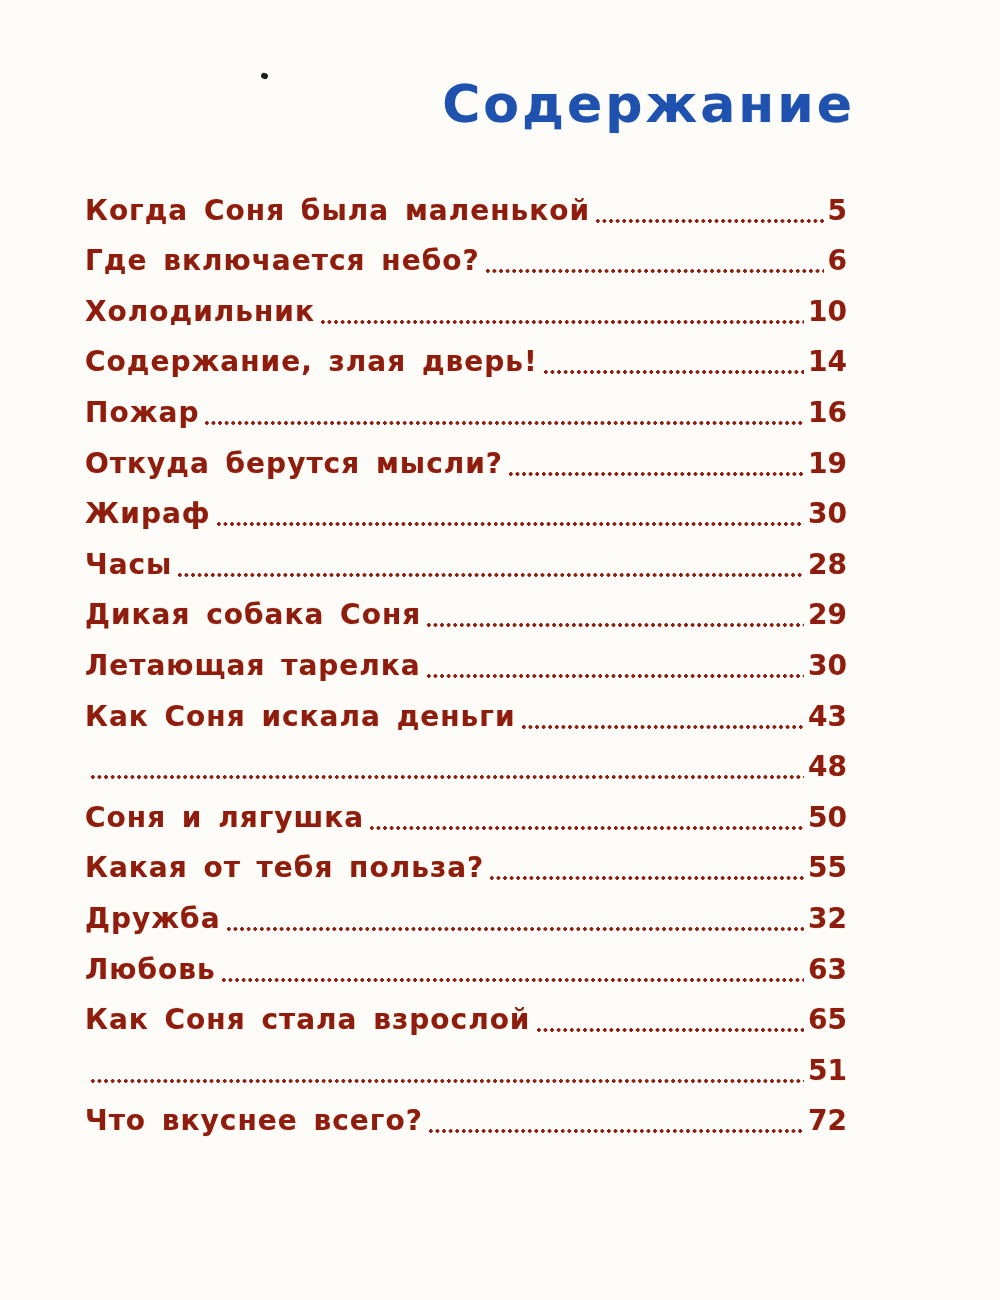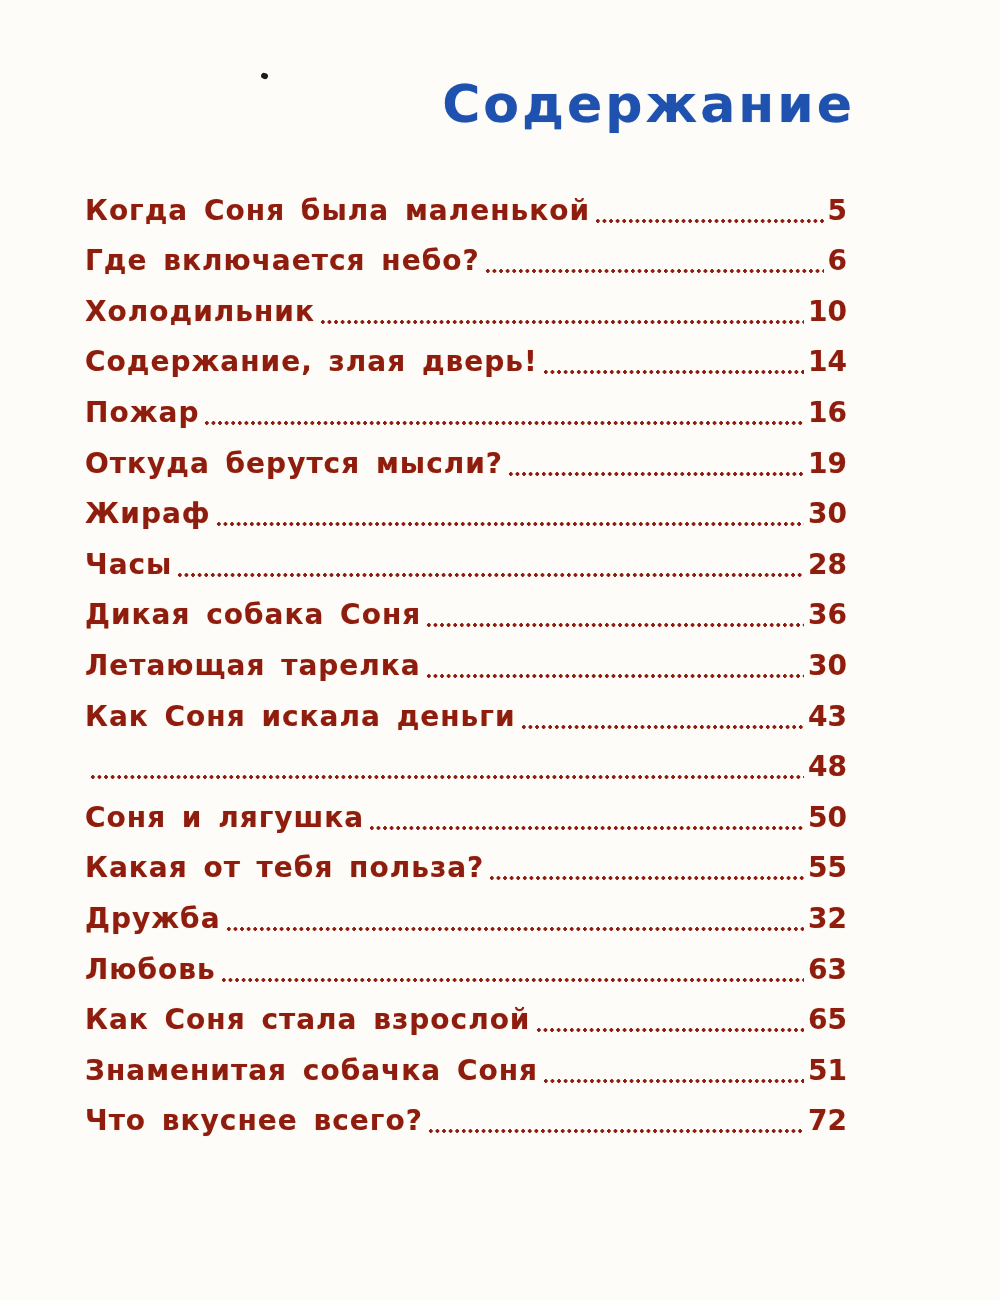--- a/index.html
+++ b/index.html
@@ -128,21 +128,21 @@
   <div class="toc-row">
     <span class="toc-title">Часы</span>
     <span class="leader"></span>
     <span class="toc-page">28</span>
   </div>
 
 
   <div class="toc-row">
     <span class="toc-title">Дикая собака Соня</span>
     <span class="leader"></span>
-    <span class="toc-page">36</span>
+    <span class="toc-page">29</span>
   </div>
 
   <div class="toc-row">
     <span class="toc-title">Летающая тарелка</span>
     <span class="leader"></span>
     <span class="toc-page">30</span>
   </div>
 
   <div class="toc-row">
     <span class="toc-title">Как Соня искала деньги</span>
@@ -179,21 +179,20 @@
     <span class="toc-page">63</span>
   </div>
 
   <div class="toc-row">
     <span class="toc-title">Как Соня стала взрослой</span>
     <span class="leader"></span>
     <span class="toc-page">65</span>
   </div>
 
   <div class="toc-row">
-    <span class="toc-title">Знаменитая собачка Соня</span>
     <span class="leader"></span>
     <span class="toc-page">51</span>
   </div>
 
   <div class="toc-row">
     <span class="toc-title">Что вкуснее всего?</span>
     <span class="leader"></span>
     <span class="toc-page">72</span>
   </div>
 </div>

